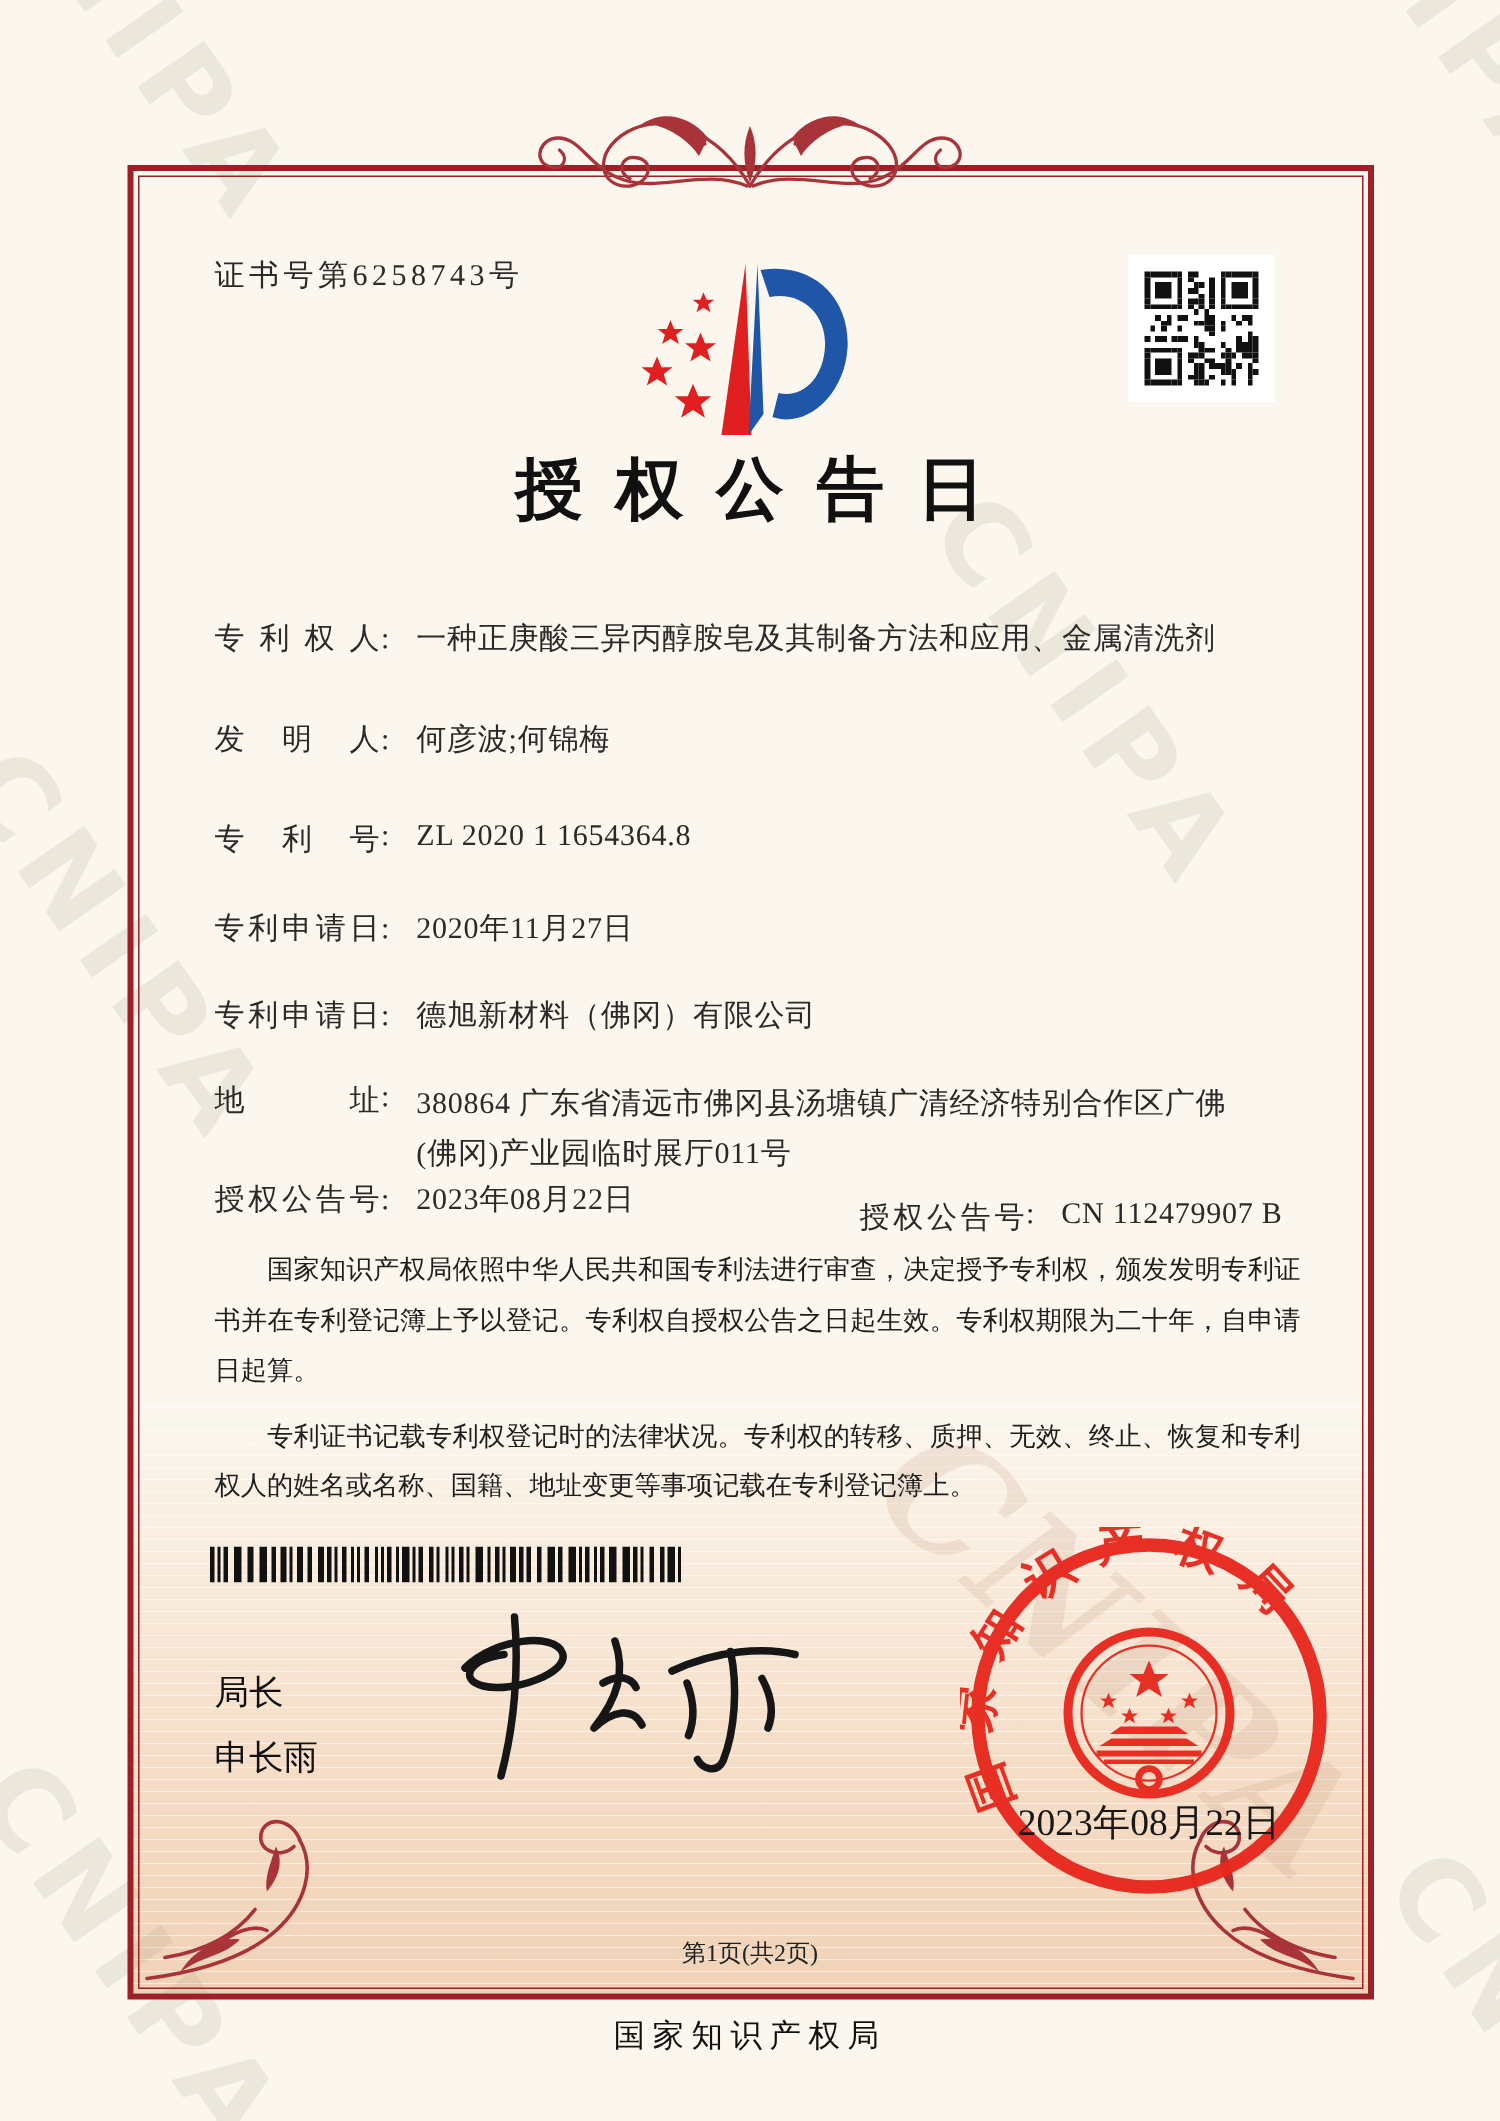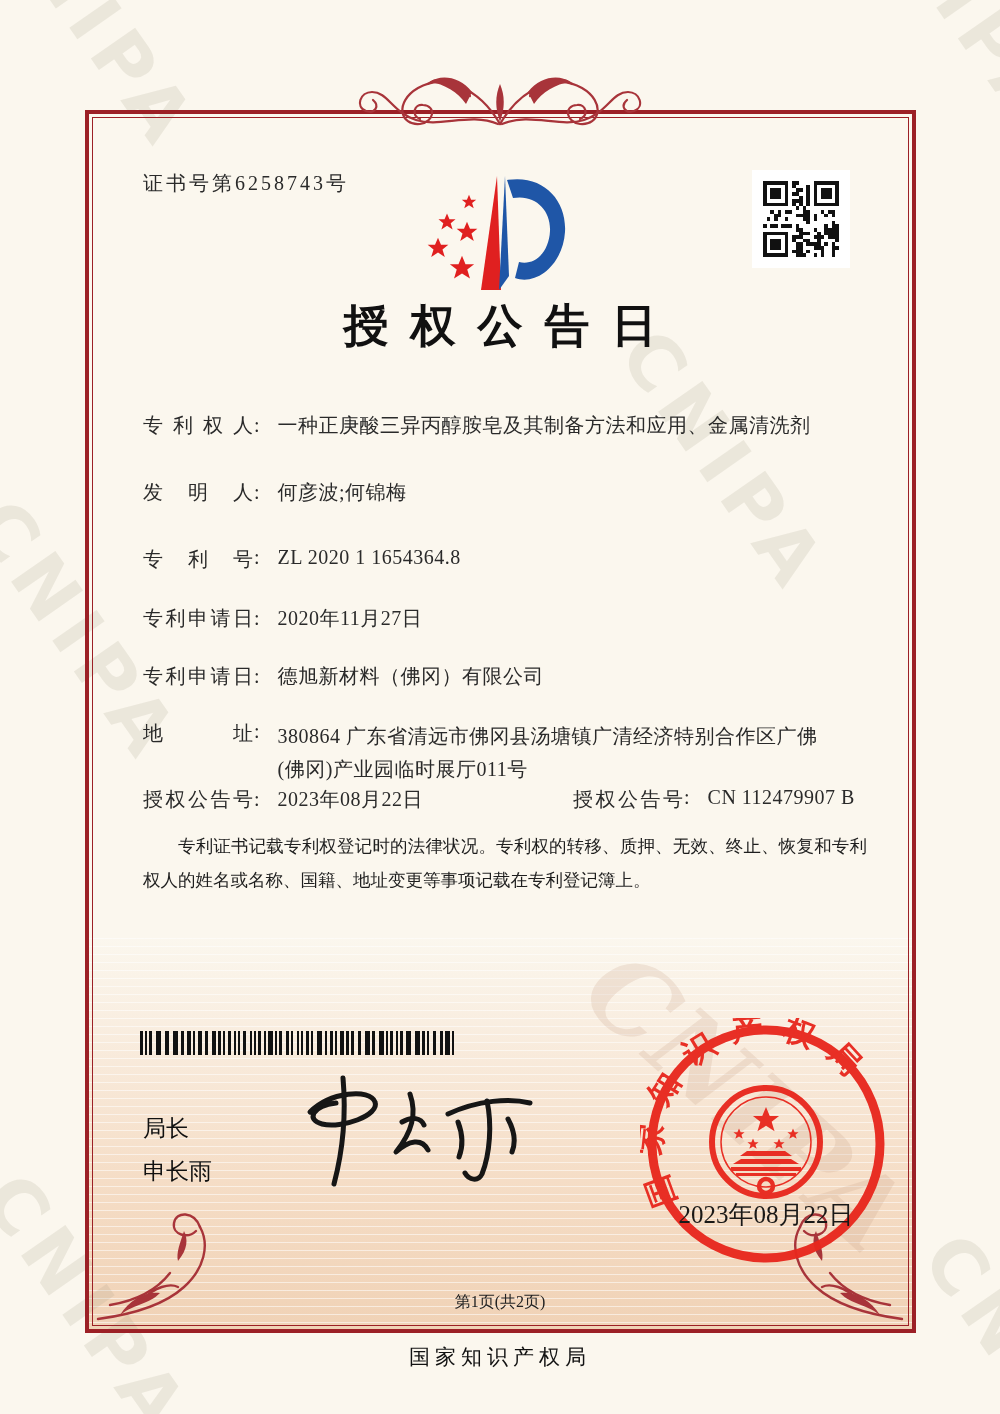--- a/index.html
+++ b/index.html
@@ -48,21 +48,21 @@
   .title{
     position:absolute;left:0;top:296px;width:1000px;text-align:center;z-index:3;
     font-size:45px;font-weight:bold;letter-spacing:22px;text-indent:22px;color:#111;
   }
   
   .frow{position:absolute;left:143px;z-index:3;font-size:20px;white-space:nowrap;}
   .flabel{display:inline-block;width:110px;text-align:justify;text-align-last:justify;vertical-align:top;}
   .colon{display:inline-block;margin-left:1px;}
   .fvalue{display:inline-block;margin-left:13px;letter-spacing:0.5px;}
   .fvalue.wrap{white-space:normal;width:560px;line-height:33px;vertical-align:top;}
-  .grant2{position:absolute;left:430px;top:0;white-space:nowrap;}
+  .grant2{position:absolute;left:430px;top:12px;white-space:nowrap;}
   
   .body-text{position:absolute;left:143px;top:830px;width:724px;z-index:3;}
   .body-text p{
     margin:0 0 10px 0;font-size:17.5px;line-height:1.92;text-align:justify;
     text-indent:2em;color:#1e1e1e;
   }
   
   .barcode{position:absolute;left:140px;top:1031px;z-index:3;}
   .signer-title{position:absolute;left:143px;top:1113px;z-index:3;
     font-family:"Liberation Sans","DejaVu Sans",sans-serif;font-size:23px;font-weight:500;color:#111;}
@@ -633,20 +633,21 @@
 <div class="frow" style="top:786px;">
   <span class="flabel">授权公告号</span><span class="colon">:</span>
   <span class="fvalue">2023年08月22日</span>
   <span class="grant2">
     <span class="flabel">授权公告号</span><span class="colon">:</span>
     <span class="fvalue">CN 112479907 B</span>
   </span>
 </div>
 
 <div class="body-text">
+  <p>国家知识产权局依照中华人民共和国专利法进行审查，决定授予专利权，颁发发明专利证书并在专利登记簿上予以登记。专利权自授权公告之日起生效。专利权期限为二十年，自申请日起算。</p>
   <p>专利证书记载专利权登记时的法律状况。专利权的转移、质押、无效、终止、恢复和专利权人的姓名或名称、国籍、地址变更等事项记载在专利登记簿上。</p>
 </div>
 
 <svg class="barcode" width="322" height="24" viewBox="0 0 322 24" fill="#111">
     <rect x="0" y="0" width="3" height="24"></rect>
     <rect x="5" y="0" width="2" height="24"></rect>
     <rect x="9" y="0" width="3" height="24"></rect>
     <rect x="16" y="0" width="5" height="24"></rect>
     <rect x="25" y="0" width="4" height="24"></rect>
     <rect x="33" y="0" width="5" height="24"></rect>

